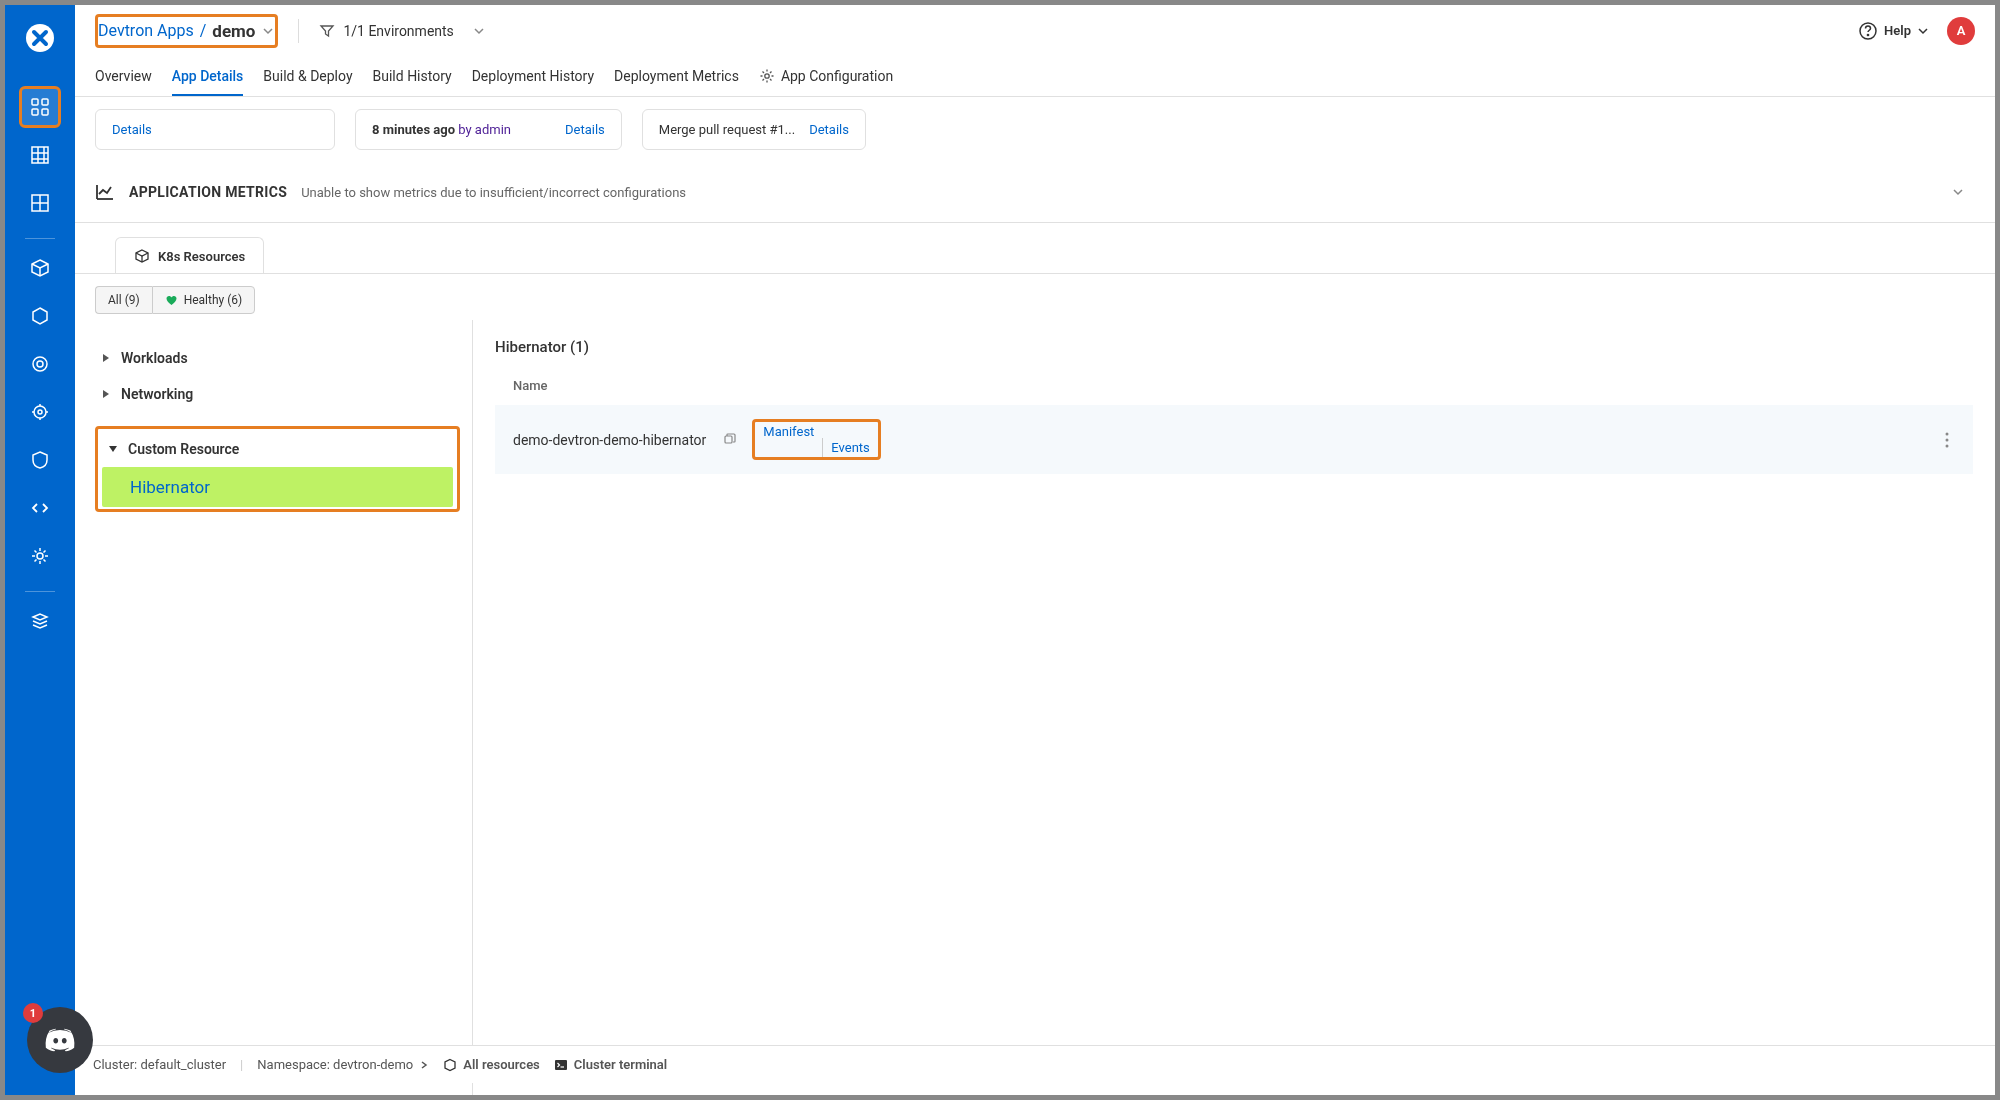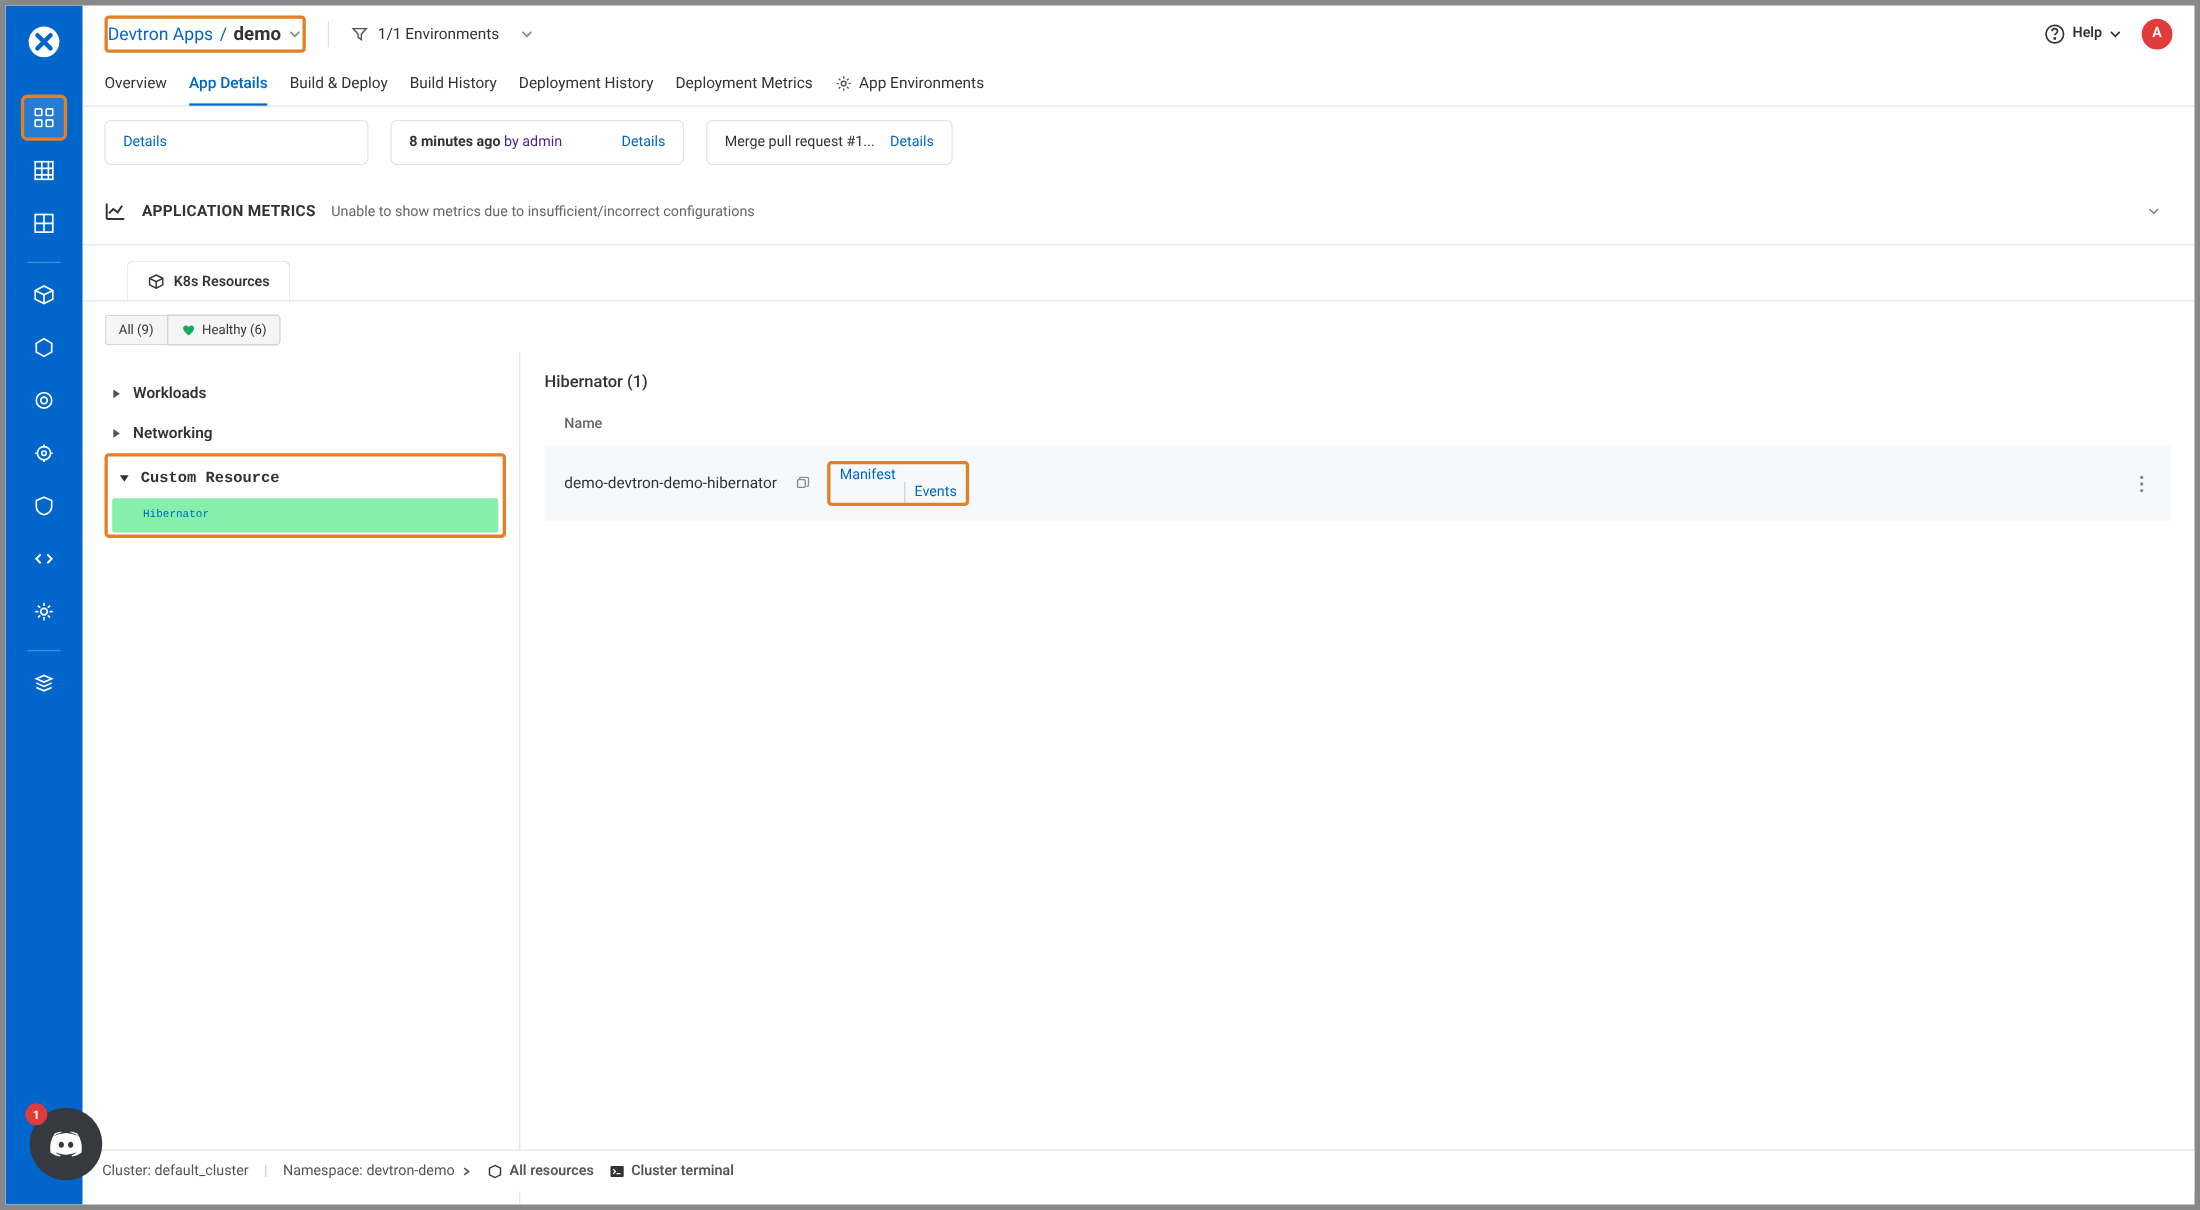--- a/index.html
+++ b/index.html
@@ -295,31 +295,30 @@
       gap: 10px;
       padding: 10px 6px;
       cursor: pointer;
       font-size: 14px;
       font-weight: 600;
     }
     .tree-group {
       border: 3px solid #e67e22;
       border-radius: 4px;
       padding: 2px 4px;
-      margin-top: 0;
-      font-family: Liberation Mono, monospace;
+      margin-top: 14px;
     }
     .tree-subitem {
       display: flex;
       align-items: center;
       padding: 10px 6px 10px 28px;
       cursor: pointer;
-      background: #86efac;
+      background: #bef264;
       color: #0066cc;
-      font-size: 10px;
+      font-size: 17px;
       border-radius: 2px;
     }
     
     .resource-content {
       flex: 1;
       padding: 18px 22px;
       position: relative;
     }
     .content-title {
       font-size: 15px;
@@ -550,21 +549,21 @@
     <div class="tab">Build History</div>
     <div class="tab">Deployment History</div>
     <div class="tab">Deployment Metrics</div>
     <div class="tab">
       <span class="icon">
           <svg width="16" height="16" viewBox="0 0 16 16" fill="none" stroke="#555" stroke-width="1.3">
             <circle cx="8" cy="8" r="2.2"></circle>
             <path d="M8 1.5 L8 3.5 M8 12.5 L8 14.5 M14.5 8 L12.5 8 M3.5 8 L1.5 8 M12.5 3.5 L11 5 M5 11 L3.5 12.5 M12.5 12.5 L11 11 M5 5 L3.5 3.5"></path>
           </svg>
         </span>
-      <span>App Environments</span>
+      <span>App Configuration</span>
     </div>
   </div>
 
   <div class="cards-row">
     <div class="card" style="width:240px;justify-content:flex-start">
       <span class="card-link">Details</span>
     </div>
     <div class="card">
       <span><b>8 minutes ago</b> <span style="color:#4c1d95">by admin</span></span>
       <span class="card-link" style="margin-left:40px">Details</span>

